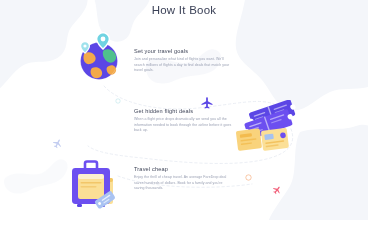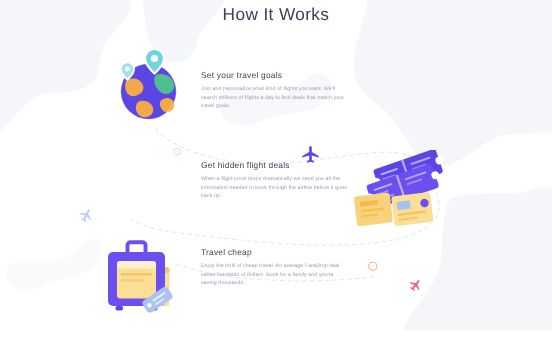--- a/index.html
+++ b/index.html
@@ -124,21 +124,21 @@
   </svg>
 
   <svg class="path-layer" viewBox="0 0 368 220">
     <g fill="none" stroke="#e3e6ef" stroke-width="0.7" stroke-dasharray="2.4 2.6" stroke-linecap="round">
       <path d="M104 86 C120 104 160 112 198 108 C236 104 258 98 274 104"></path>
       <path d="M286 120 C300 140 292 154 262 160 C228 167 176 162 142 158 C112 155 96 152 88 146"></path>
       <path d="M118 176 C150 188 210 190 252 184"></path>
     </g>
   </svg>
 
-  <div class="page-title">How It Works</div>
+  <div class="page-title">How It Book</div>
 
   <div class="step art step-1-art">
     <svg viewBox="0 0 56 56">
 
       <circle cx="29" cy="33" r="18.5" fill="#5b46e5"></circle>
 
       <path d="M14 26 C18 23 23 24 25 28 C27 32 24 35 20 36 C16 37 12 33 14 26 Z" fill="#f3a94a"></path>
       <path d="M22 40 C26 38 31 40 32 44 C33 48 29 51 25 50 C21 49 19 43 22 40 Z" fill="#f3a94a"></path>
       <path d="M34 22 C39 20 45 23 46 28 C47 33 42 36 38 34 C34 32 31 25 34 22 Z" fill="#4fc08d"></path>
       <path d="M39 38 C43 36 47 39 46 43 C45 47 40 48 38 45 C36 42 36 39 39 38 Z" fill="#f3a94a"></path>

